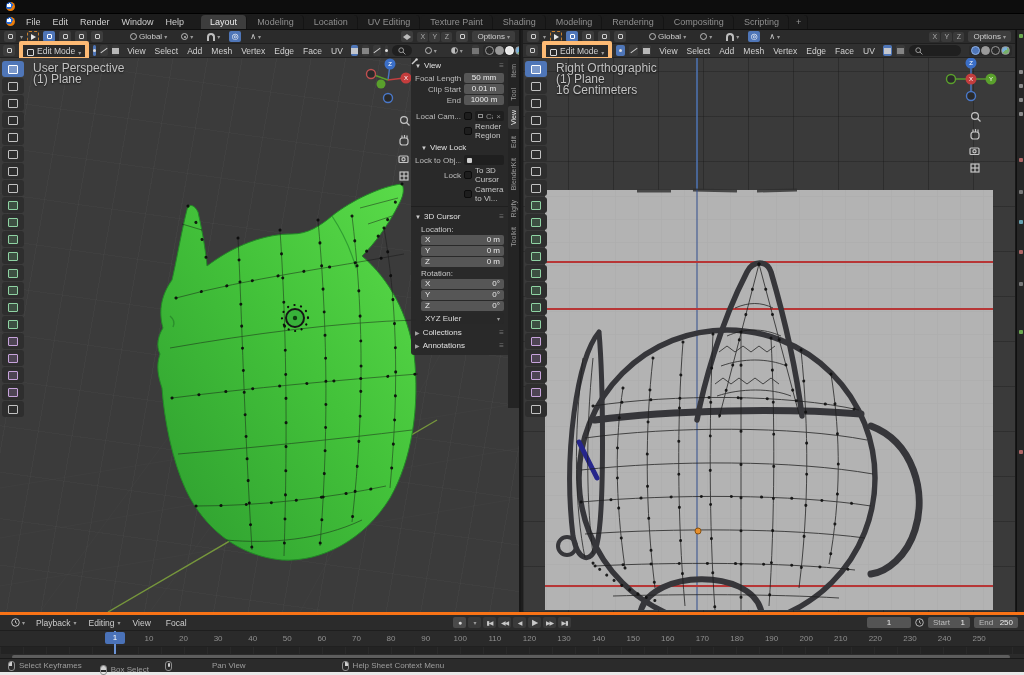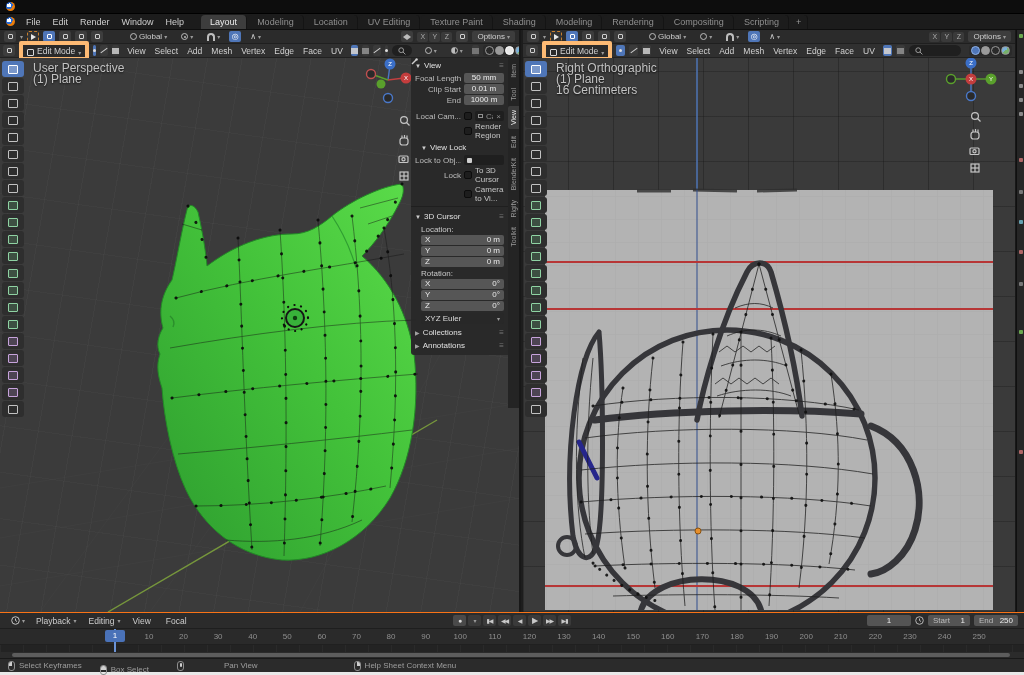--- a/index.html
+++ b/index.html
@@ -85,21 +85,21 @@
   .euler{display:flex;justify-content:space-between;align-items:center;background:#282828;border-radius:2px;height:11px;padding:0 4px;margin:2px 2px 2px 8px;color:#dcdcdc}
   #ntabs{position:absolute;right:0;top:0;bottom:auto;height:350px;width:11px;z-index:6;background:#242424;display:flex;flex-direction:column;gap:2px;padding-top:2px}
   .ntab{writing-mode:vertical-rl;transform:rotate(180deg);font-size:7px;line-height:11px;color:#9a9a9a;padding:4px 0;text-align:center;border-radius:0 2px 2px 0;white-space:nowrap}
   .ntab.active{background:#3c3c3c;color:#ededed}
 
   
   #sliver{position:absolute;left:1016px;top:30px;bottom:63px;width:8px;background:#262626;border-left:1px solid #101010;z-index:2}
   #sliver i{position:absolute;left:2px;width:4px;height:4px;border-radius:1px;display:block}
 
   
-  #timeline{position:absolute;left:0;top:612px;width:1024px;height:46px;background:#262626;border-top:1px solid #f97316;z-index:8}
+  #timeline{position:absolute;left:0;top:612px;width:1024px;height:46px;background:#262626;border-top:3px solid #f97316;z-index:8}
   #tl-head{position:relative;height:16px;background:#2b2b2b;border-bottom:1px solid #1e1e1e;display:flex;align-items:center;padding:0 6px;font-size:8.5px;color:#cdcdcd}
   #tl-head .tmenu{padding:1px 6px;display:inline-flex;gap:3px;align-items:center}
   #transport{position:absolute;left:50%;transform:translateX(-50%);top:2px;display:flex;gap:2px;align-items:center}
   .tbtn{min-width:13px;height:11px;background:#3a3a3a;border-radius:2px;color:#c9c9c9;font-size:6px;display:inline-flex;align-items:center;justify-content:center;padding:0 2px;letter-spacing:-1px}
   .tbtn.rec{background:#4a4a4a}
   .rec::before{content:"●";font-size:7px;color:#d8d8d8}
   .j-start::before{content:"▮◀"} .p-key::before{content:"◀◀"} .p-rev::before{content:"◀"}
   .p-fwd::before{content:"▶";font-size:8px} .n-key::before{content:"▶▶"} .j-end::before{content:"▶▮"}
   #tl-fields{margin-left:auto;display:flex;align-items:center;gap:4px}
   .tfield{background:#545454;border-radius:2px;height:11px;display:flex;align-items:center;justify-content:space-between;padding:0 5px;color:#ececec;font-size:8px}
@@ -984,21 +984,21 @@
 <div id="statusbar">
 
 <span class="sitem" style="margin-left: 8px;">
     <span class="mouse m-left"></span>
     <span>Select Keyframes</span>
   </span>
     <span class="sitem" style="margin-left: 18px; margin-top: 8px;">
     <span class="mouse m-both"></span>
     <span>Box Select</span>
   </span>
-    <span class="sitem" style="margin-left: 28px; gap: 40px;">
+    <span class="sitem" style="margin-left: 16px; gap: 40px;">
     <span class="mouse m-mid"></span>
     <span>Pan View</span>
   </span>
     <span class="sitem" style="margin-left: 96px;">
     <span class="mouse m-right"></span>
     <span>Help Sheet Context Menu</span>
   </span>
   </div>
 <div id="bottomstrip"></div>
 

